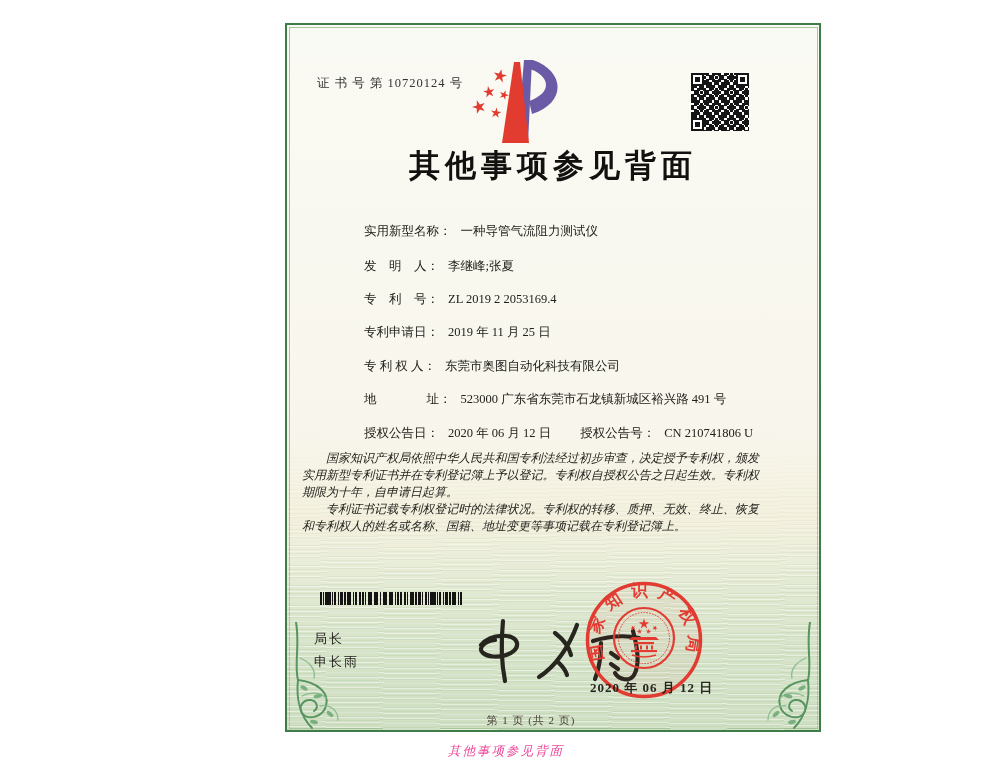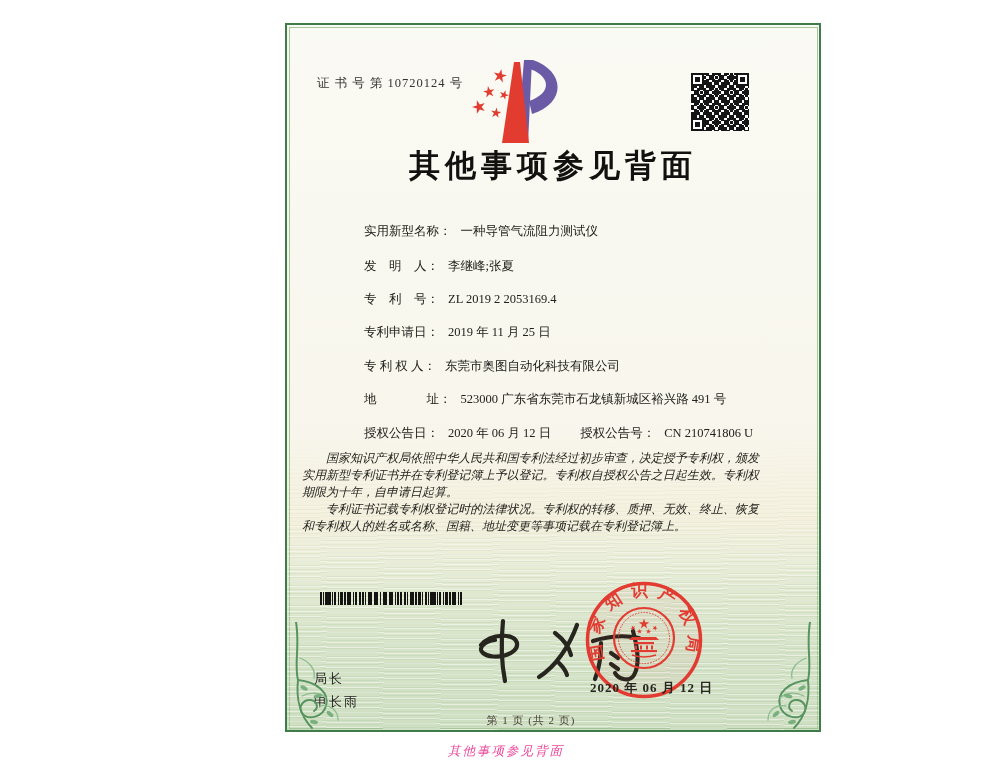--- a/index.html
+++ b/index.html
@@ -72,21 +72,21 @@
   .barcode{
     position:absolute;left:33px;top:567px;width:144px;height:13px;
     background:
       repeating-linear-gradient(90deg,#141412 0 1px,transparent 1px 3px),
       repeating-linear-gradient(90deg,#141412 0 2px,transparent 2px 7px),
       repeating-linear-gradient(90deg,#141412 0 1px,transparent 1px 5px);
   }
   .signer-title,.signer-name{
     position:absolute;left:27px;
     font-family:"Liberation Sans","DejaVu Sans",sans-serif;
-    font-size:13px;color:#24231f;letter-spacing:2px;margin-top:40px;
+    font-size:13px;color:#24231f;letter-spacing:2px;
   }
   .signer-title{top:605px;}
   .signer-name{top:628px;}
   .signature{position:absolute;left:172px;top:586px;width:195px;height:80px;}
   .seal{position:absolute;left:292px;top:550px;width:130px;height:130px;}
   .seal-date{
     position:absolute;left:303px;top:654px;
     font-size:13px;font-weight:bold;letter-spacing:1px;color:#26251f;white-space:nowrap;
   }
   .page-indicator{

